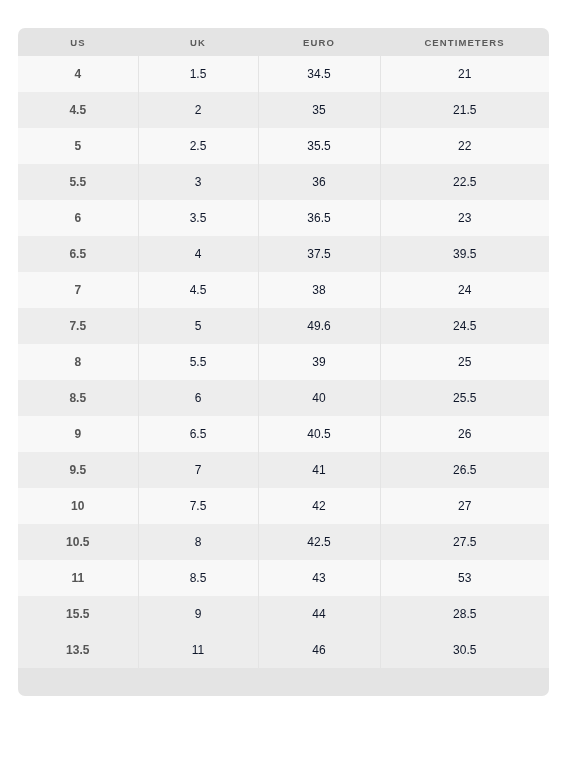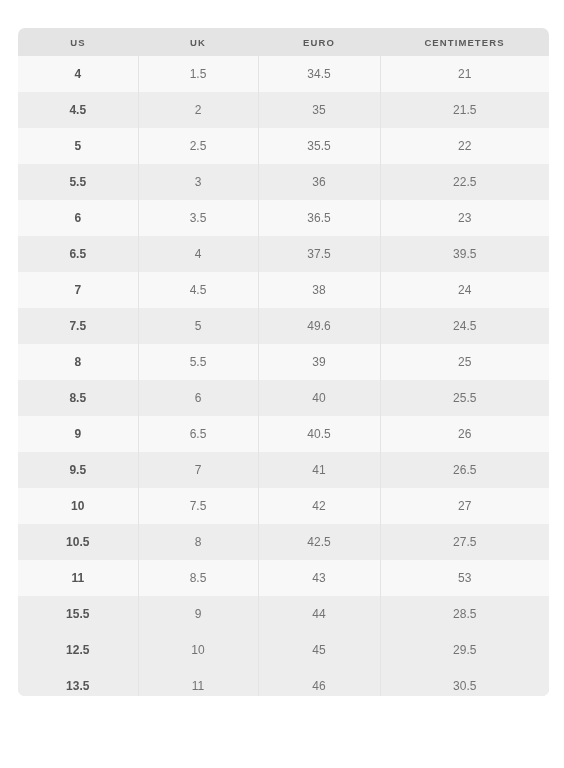--- a/index.html
+++ b/index.html
@@ -65,21 +65,21 @@
   }
 
   #size-table tbody tr.row-odd td  { background: #f8f8f8; }
   #size-table tbody tr.row-even td { background: #ededed; }
 
   #size-table tbody td.cell-us {
     color: #555555;
     font-weight: bold;
   }
   #size-table tbody td.cell-plain {
-    color: #737373;
+    color: #0f172a;
     font-weight: normal;
   }
 </style>
 </head>
 <body>
 
 <div id="size-chart-card">
   <table id="size-table">
     <colgroup>
       <col class="col-us">
@@ -186,26 +186,20 @@
           <td class="cell-plain">43</td>
           <td class="cell-plain">53</td>
         </tr>
         <tr class="row-even">
           <td class="cell-us">15.5</td>
           <td class="cell-plain">9</td>
           <td class="cell-plain">44</td>
           <td class="cell-plain">28.5</td>
         </tr>
         <tr class="row-even">
-          <td class="cell-us">12.5</td>
-          <td class="cell-plain">10</td>
-          <td class="cell-plain">45</td>
-          <td class="cell-plain">29.5</td>
-        </tr>
-        <tr class="row-even">
           <td class="cell-us">13.5</td>
           <td class="cell-plain">11</td>
           <td class="cell-plain">46</td>
           <td class="cell-plain">30.5</td>
         </tr>
       </tbody>
   </table>
 </div>
 
 </body></html>

